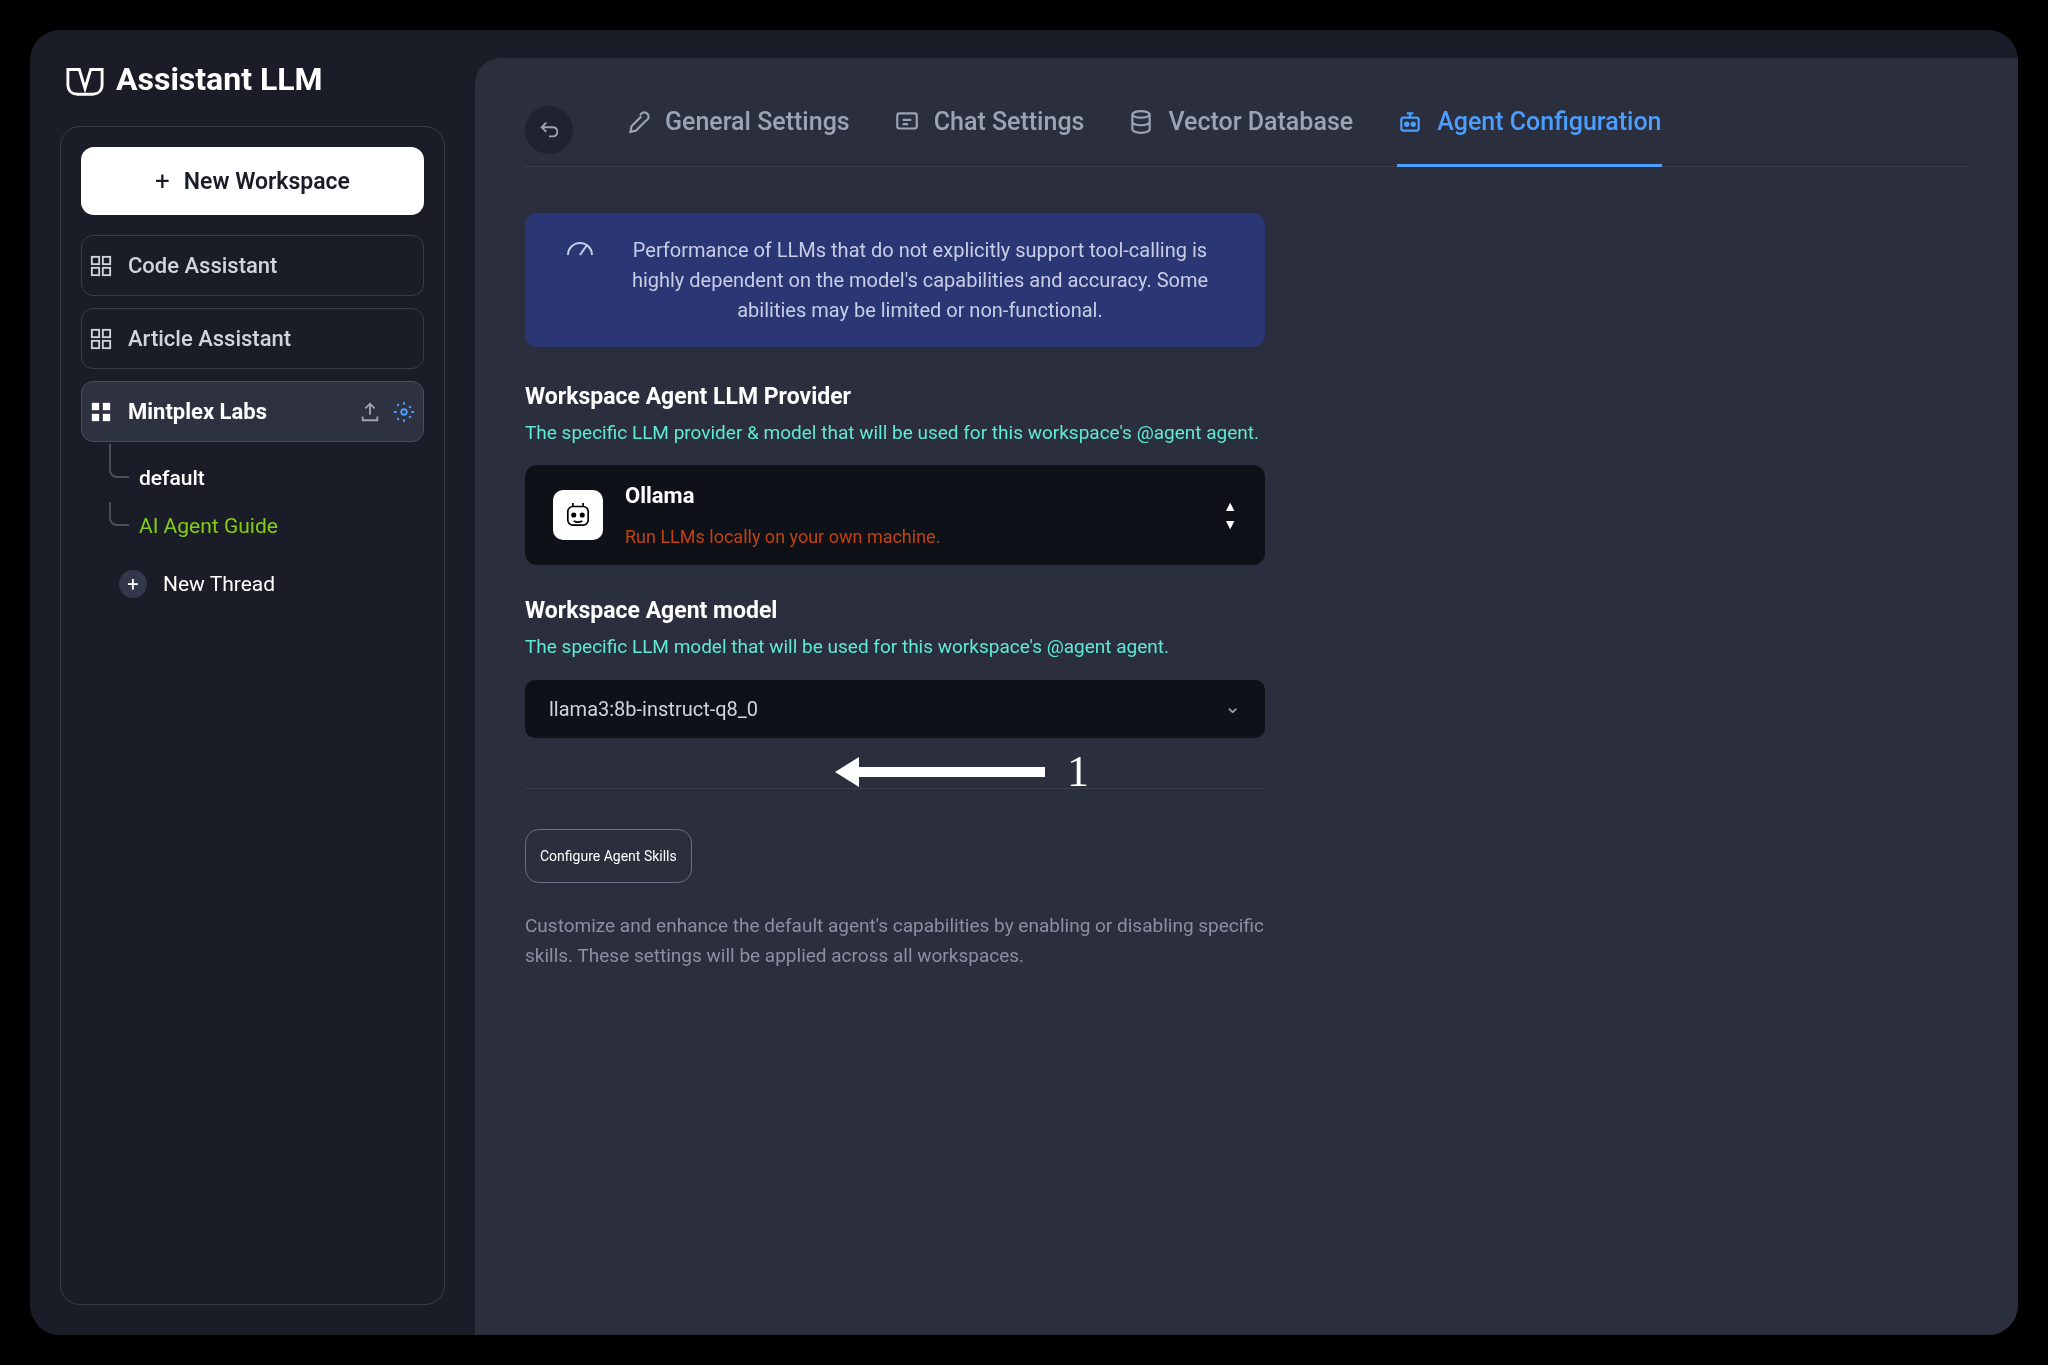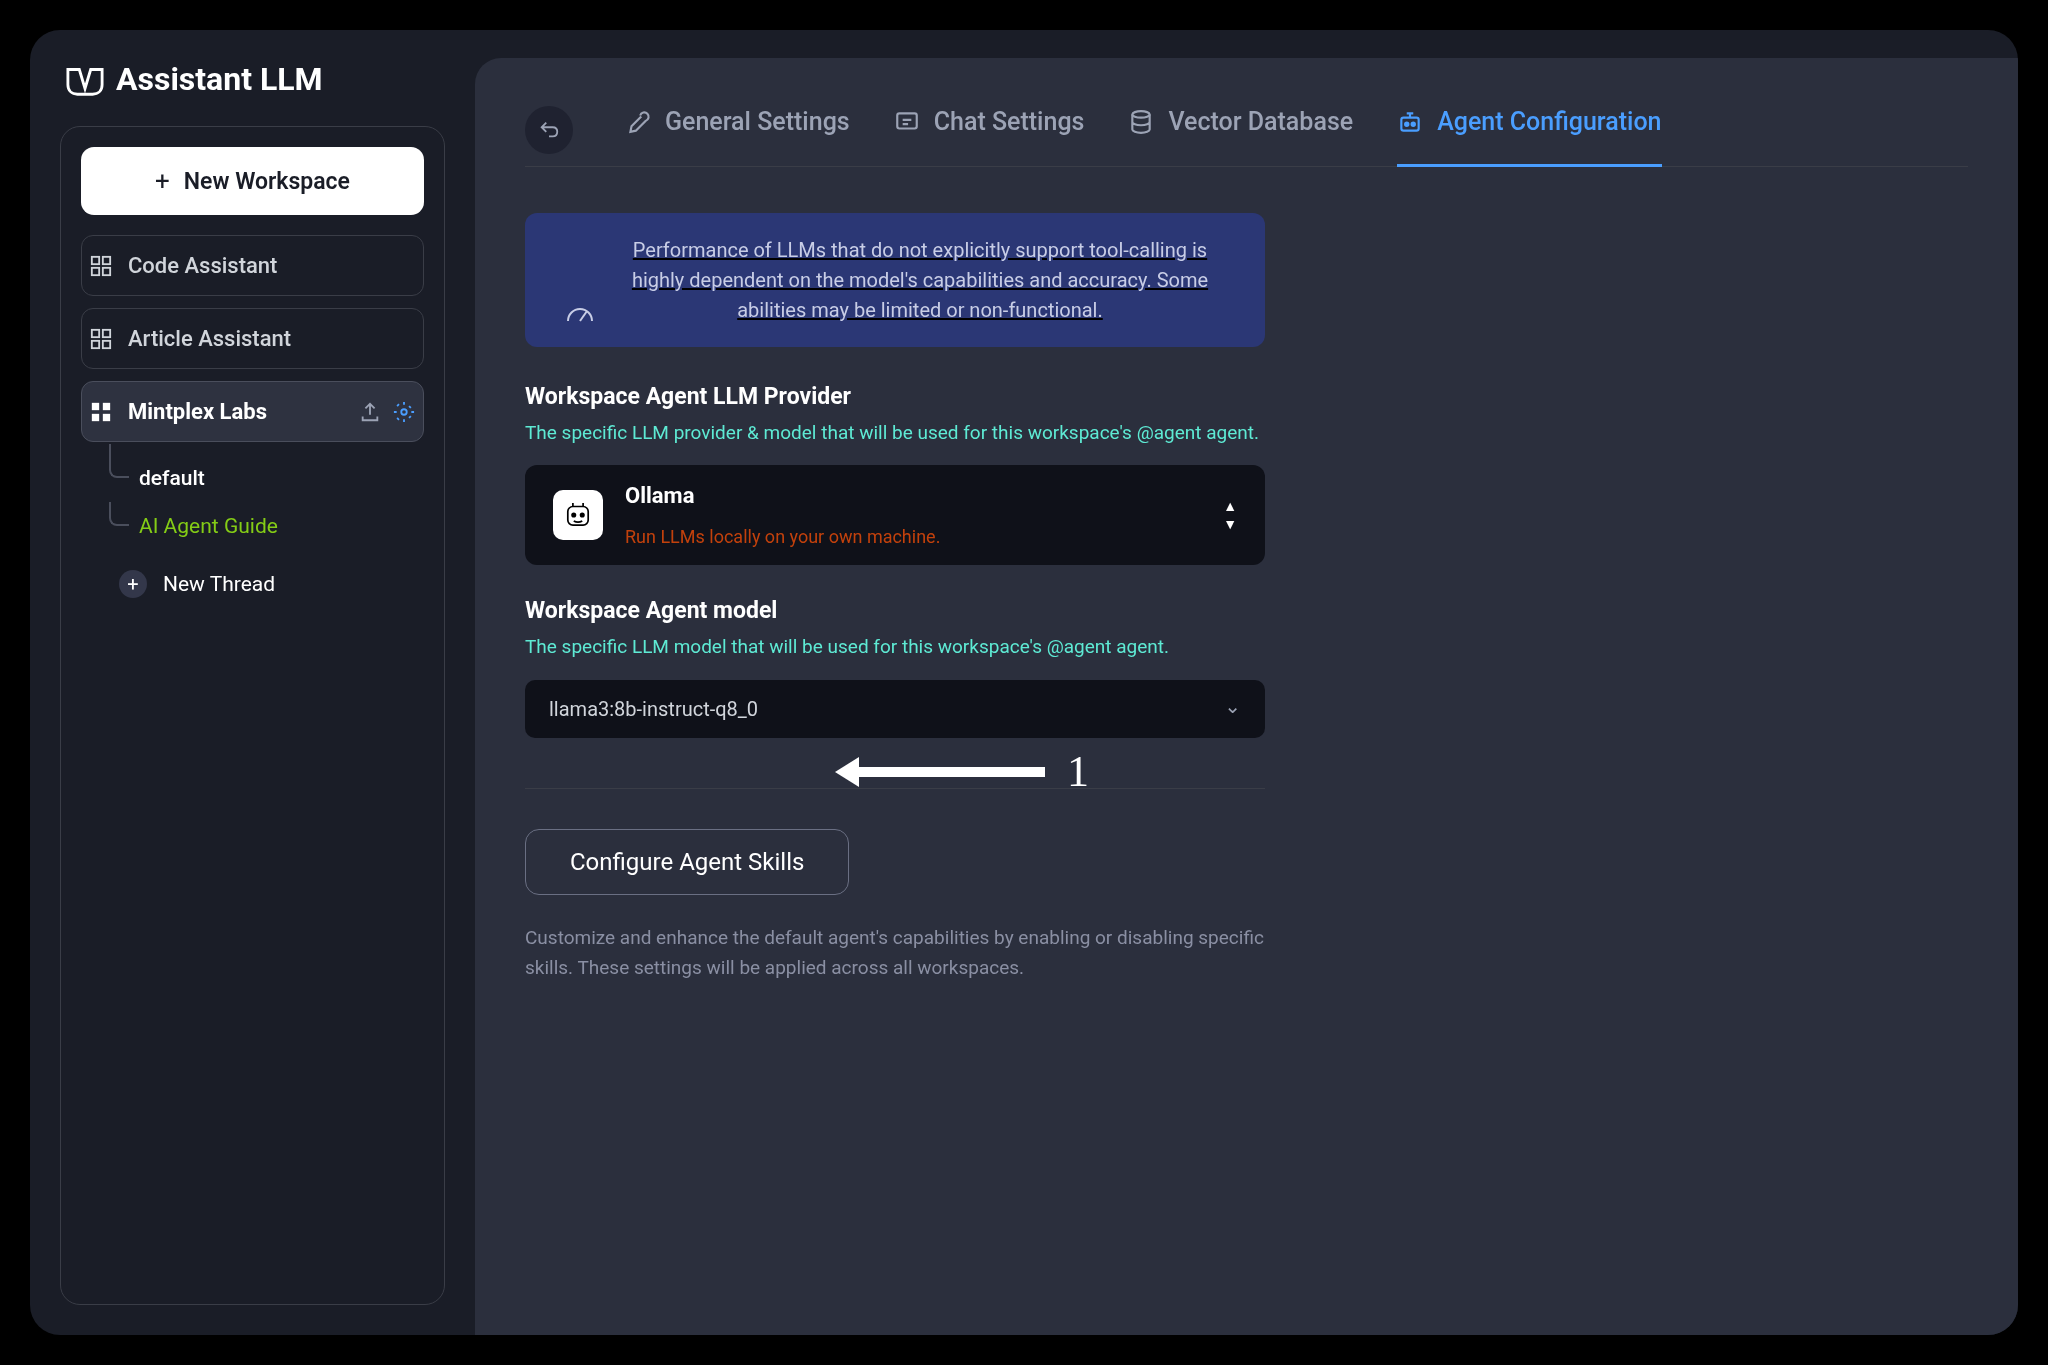--- a/index.html
+++ b/index.html
@@ -214,24 +214,23 @@
     }
     .settings-body {
       max-width: 740px;
       padding-top: 46px;
     }
     .alert-banner {
       background: #2b3775;
       border-radius: 12px;
       padding: 22px 40px;
       display: flex;
-      align-items: flex-end;
+      align-items: flex-start;
       gap: 20px;
       margin-bottom: 36px;
-      text-decoration: underline;
     }
     .gauge-icon {
       width: 30px;
       height: 24px;
       flex-shrink: 0;
     }
     .alert-text {
       color: #c8cde6;
       font-size: 20px;
       text-align: center;
@@ -316,22 +315,22 @@
     .divider {
       border: none;
       border-top: 1px solid #3a3d47;
       margin-bottom: 40px;
     }
     .configure-btn {
       background: transparent;
       color: #fff;
       border: 1.5px solid #6a6f83;
       border-radius: 14px;
-      padding: 18px 44px;
-      font-size: 24px;
+      padding: 18px 14px;
+      font-size: 14px;
       cursor: pointer;
       margin-bottom: 28px;
     }
     .configure-desc {
       color: #8a8fa3;
       font-size: 19px;
       line-height: 1.6;
     }
     .annotation {
       position: absolute;

